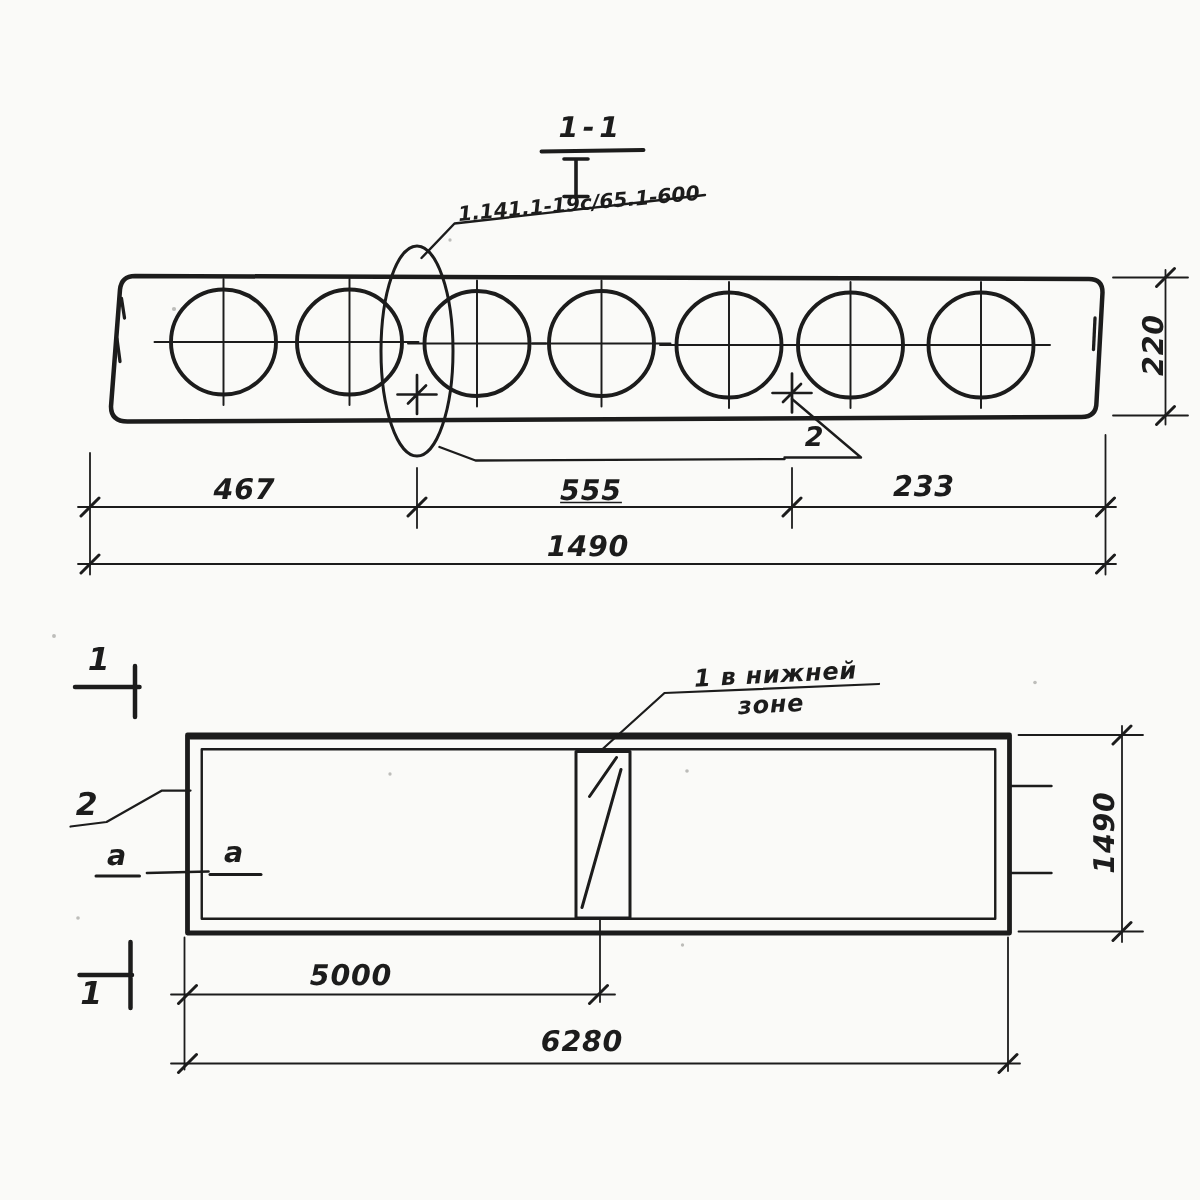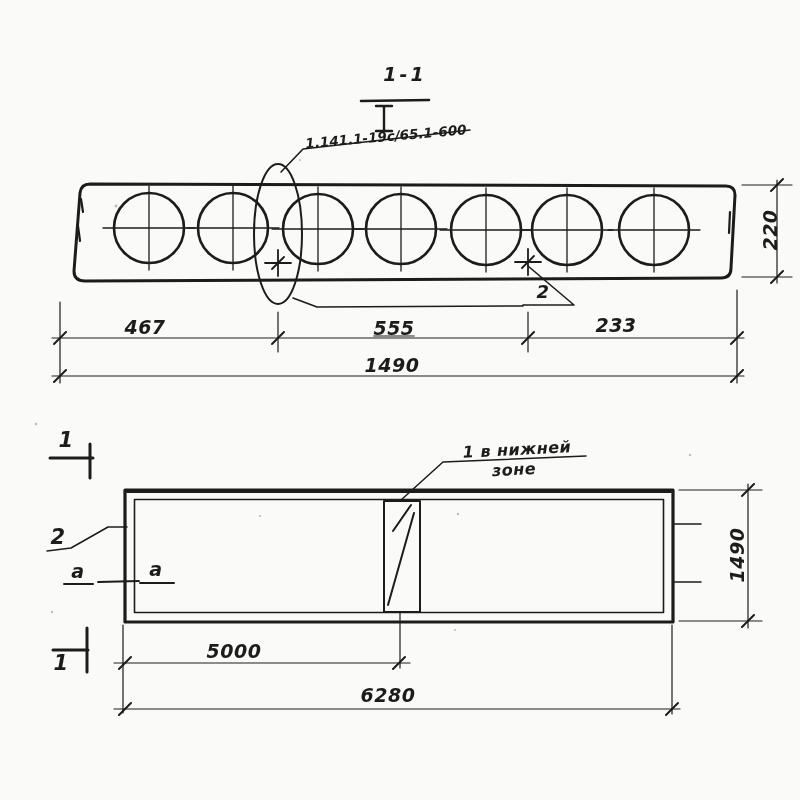--- a/index.html
+++ b/index.html
@@ -143,24 +143,24 @@
       <circle cx="300" cy="160" r="1.1"></circle>
       <circle cx="458" cy="514" r="1.2"></circle>
       <circle cx="260" cy="516" r="1.1"></circle>
       <circle cx="36" cy="424" r="1.3"></circle>
       <circle cx="690" cy="455" r="1.2"></circle>
       <circle cx="52" cy="612" r="1.2"></circle>
       <circle cx="455" cy="630" r="1.1"></circle>
     </g>
   </svg>
 
-  <div class="lbl fs-title" style="left:394px;top:74px;margin-left:11px;">1-1</div>
+  <div class="lbl fs-title" style="left:394px;top:86px;">1-1</div>
   <div class="lbl fs-series tilt" style="left:386px;top:137px;">1.141.1-19с/65.1-600</div>
   <div class="lbl fs-mark" style="left:543px;top:292px;font-size:18px;">2</div>
-  <div class="lbl fs-dim" style="left:145px;top:327px;">467</div>
+  <div class="lbl fs-dim" style="left:163px;top:327px;">467</div>
   <div class="lbl fs-dim" style="left:394px;top:328px;text-decoration:underline;">555</div>
   <div class="lbl fs-dim" style="left:616px;top:325px;">233</div>
   <div class="lbl fs-dim" style="left:392px;top:365px;">1490</div>
   <div class="lbl fs-dim rot90" style="left:770px;top:230px;">220</div>
 
   <div class="lbl fs-mark" style="left:66px;top:440px;">1</div>
   <div class="lbl fs-mark" style="left:61px;top:663px;">1</div>
   <div class="lbl fs-mark" style="left:58px;top:537px;">2</div>
   <div class="lbl fs-mark" style="left:78px;top:571px;font-size:19px;">a</div>
   <div class="lbl fs-mark" style="left:156px;top:569px;font-size:19px;">a</div>

